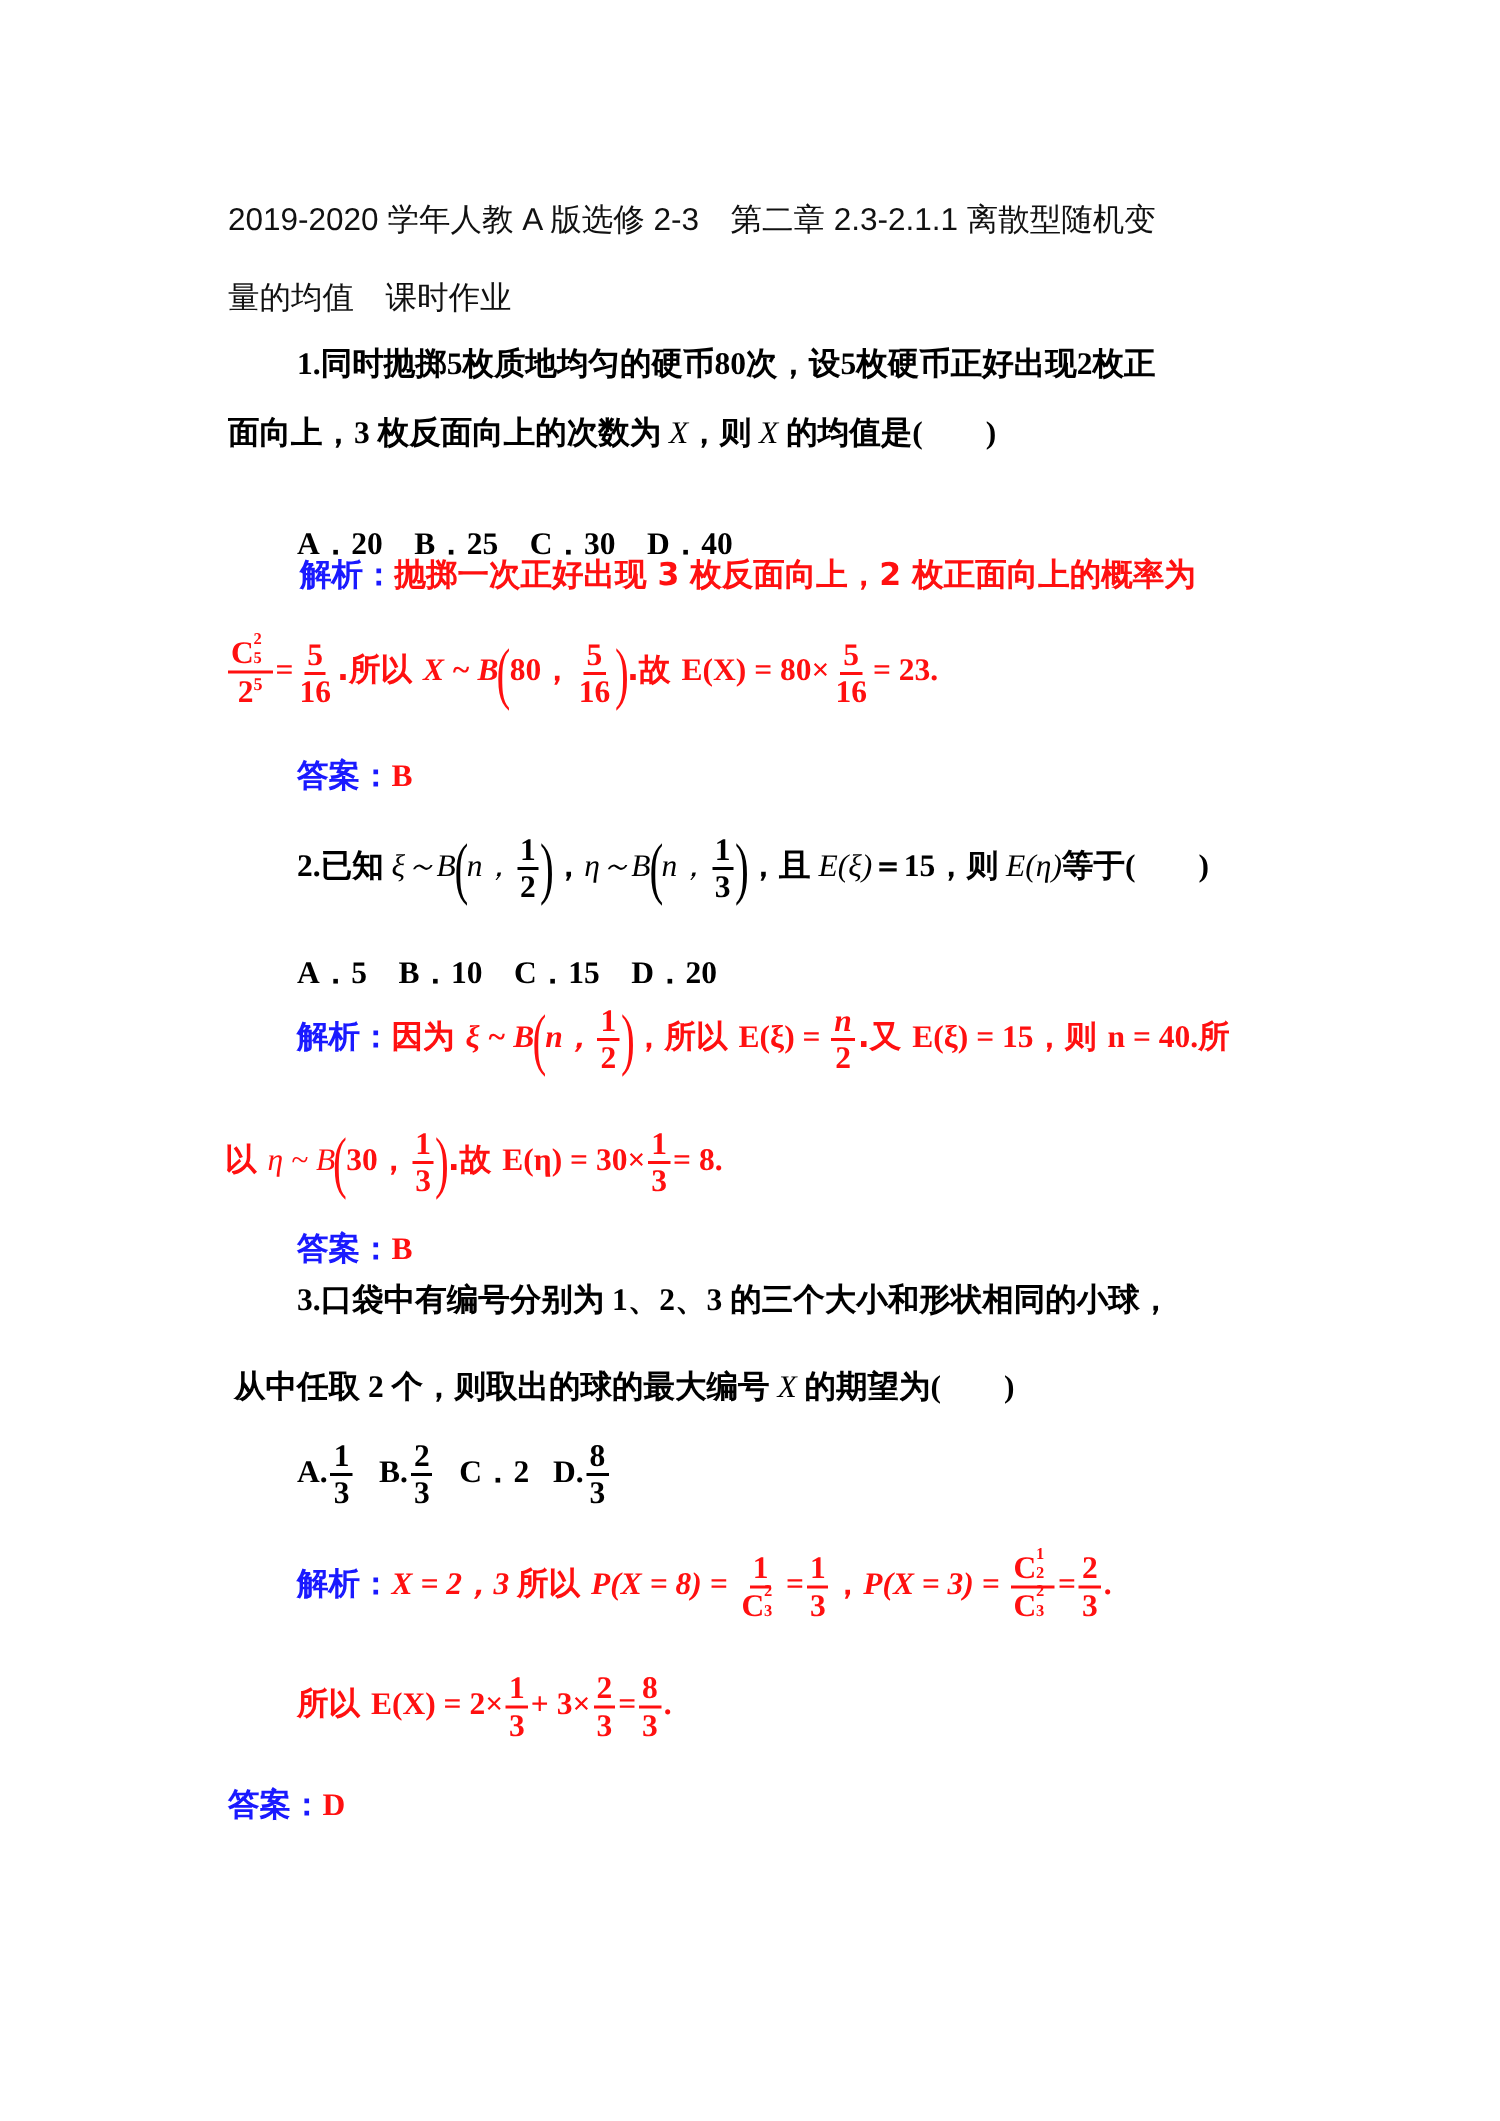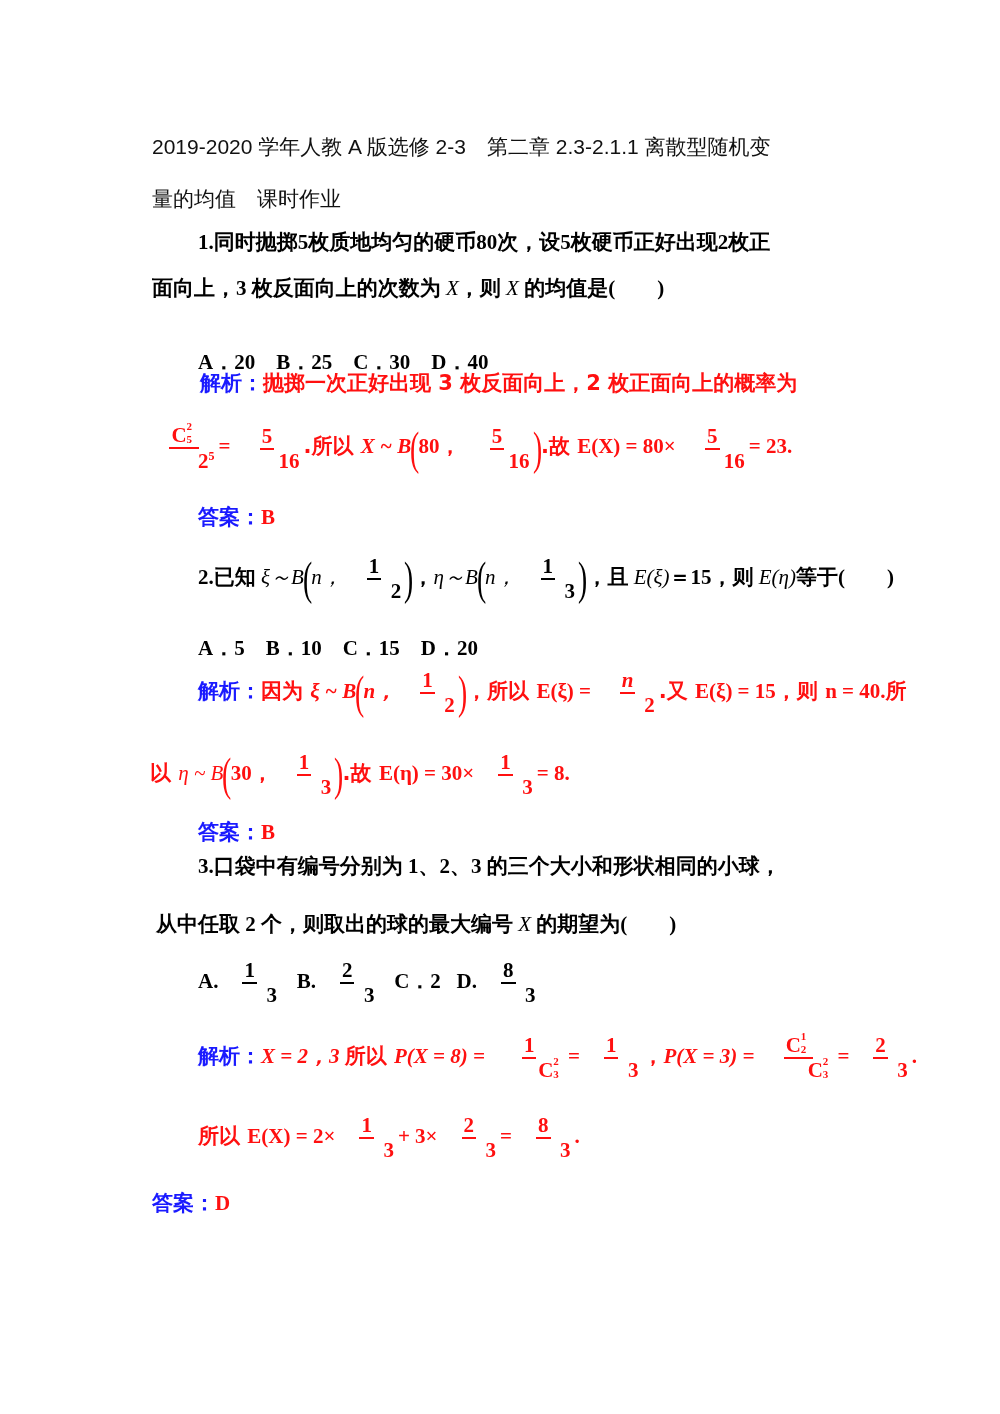--- a/index.html
+++ b/index.html
@@ -8,21 +8,21 @@
     .line { position: absolute; white-space: nowrap; font-size: 21px; line-height: 1; }
     .title { font-family: "Liberation Sans", "DejaVu Sans", sans-serif; font-size: 21px; color: #111; }
     .b { font-weight: bold; }
     .blue { color: #1a1aff; font-weight: bold; font-family: "DejaVu Sans", sans-serif; }
     .red { color: #ff1010; font-weight: bold; }
     .redsans { color: #ff1010; font-weight: bold; font-family: "DejaVu Sans", sans-serif; }
     .it { font-style: italic; font-weight: normal; }
     .frac { display: inline-flex; flex-direction: column; align-items: center; vertical-align: middle;
             margin: 0 2px; line-height: 1; }
     .frac .num { padding: 0 2px 1px; border-bottom: 2px solid currentColor; }
-    .frac .den { padding: 1px 2px 0; margin-left: 44px; }
+    .frac .den { padding: 1px 2px 0; }
     .paren { display: inline-block; font-size: 46px; font-weight: normal; vertical-align: middle;
              transform: scaleX(0.6); line-height: 1; margin: 0 -4px; }
     .sup { font-size: 12px; vertical-align: super; }
     .cn { display: inline-block; position: relative; }
     .cn .s { position: absolute; font-size: 11px; left: 15px; }
     .cn .s.up { top: -4px; } .cn .s.lo { top: 9px; }
   </style>
 </head>
 <body>
 

